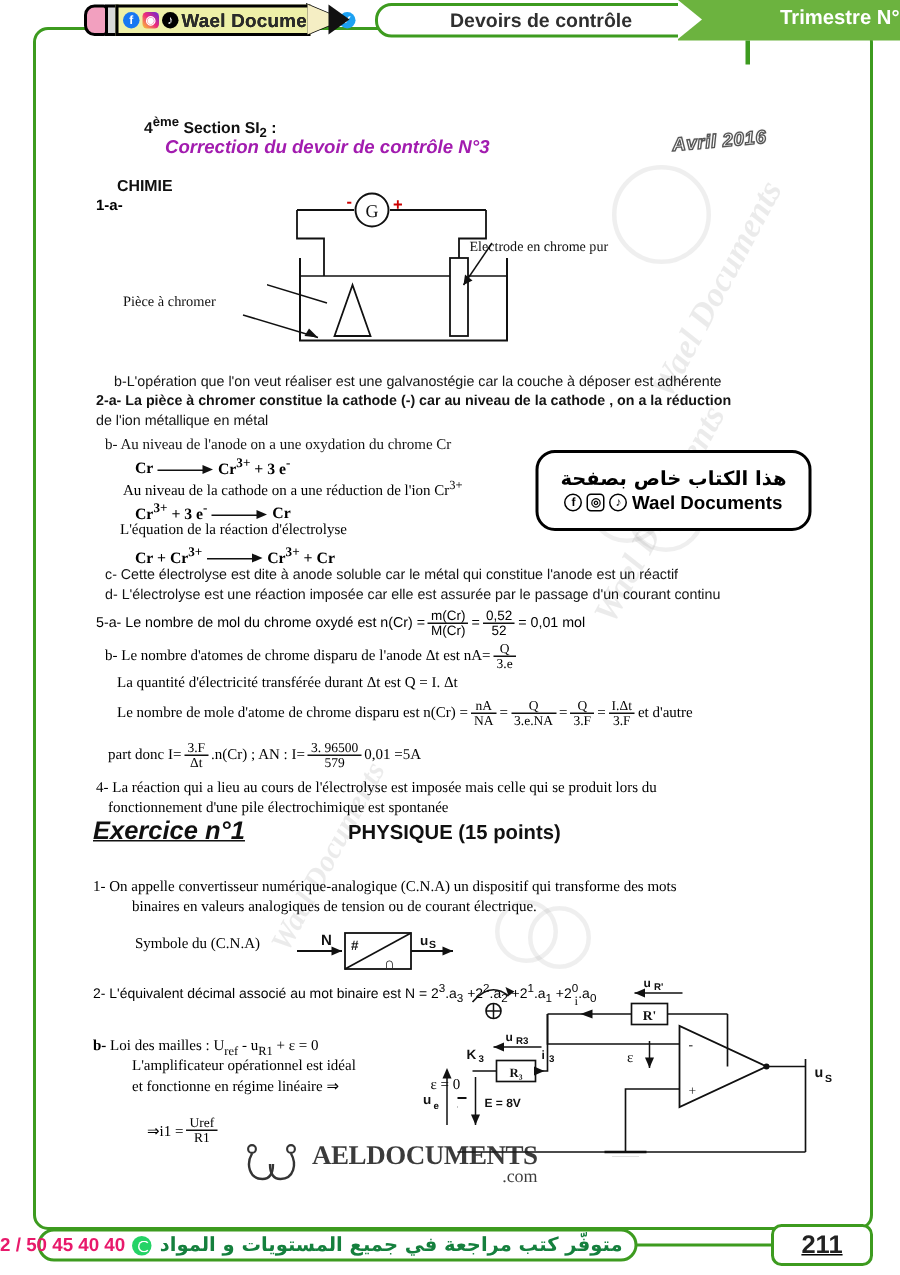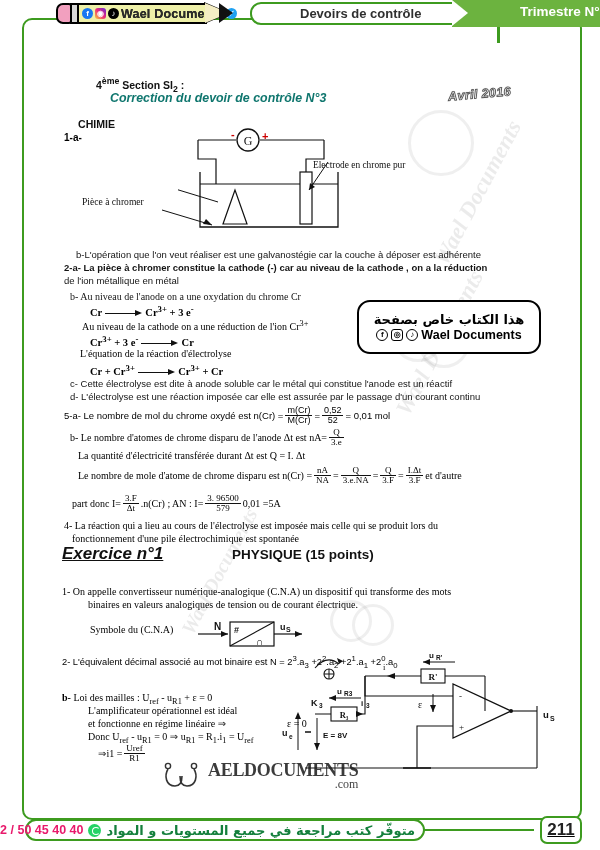--- a/index.html
+++ b/index.html
@@ -114,36 +114,36 @@
     border:1.6px solid #fff;border-radius:50%;border-right-color:transparent;
   }
   .ftr-phone{
     font-family:"Liberation Sans", sans-serif;font-size:12.5px;font-weight:bold;
     color:#e8196b;white-space:nowrap;direction:ltr;
   }
   .ftr-line{
     position:absolute;left:424px;bottom:19px;width:110px;height:2.5px;background:#3d9b1f;
   }
   .pagebox{
-    position:absolute;right:18px;bottom:6px;width:42px;height:28px;
+    position:absolute;right:18px;bottom:6px;width:68px;height:28px;
     background:#fff;border:2px solid #3d9b1f;border-radius:7px;
     box-sizing:border-box;display:flex;align-items:center;justify-content:center;
     z-index:30;
     text-decoration:underline;
   }
   .pagebox span{
     font-family:"Liberation Sans", sans-serif;font-size:17px;font-weight:bold;color:#222;
   }
 
   
   .content{position:absolute;left:0;top:34px;width:600px;height:760px;z-index:20;}
   .b{font-weight:bold;}
 
   #title-section{position:absolute;left:68px;top:42px;font-family:"Liberation Sans",sans-serif;font-size:10.5px;font-weight:bold;color:#111;margin-left:28px;}
-  #title-main{position:absolute;left:110px;top:57px;font-family:"Liberation Sans",sans-serif;font-size:12.4px;font-weight:bold;font-style:italic;color:#0f766e;}
+  #title-main{position:absolute;left:110px;top:57px;font-family:"Liberation Sans",sans-serif;font-size:12.4px;font-weight:bold;font-style:italic;color:#a21caf;}
   #date-stamp{
     position:absolute;left:448px;top:53px;
     font-family:"Liberation Sans",sans-serif;font-size:12.5px;font-weight:bold;
     font-style:italic;color:#fff;
     -webkit-text-stroke:.9px #555;text-shadow:0 0 1px #777;
     transform:rotate(-5deg);letter-spacing:.4px;
   }
   #chimie-h{position:absolute;left:78px;top:84px;font-family:"Liberation Sans",sans-serif;font-size:10.6px;font-weight:bold;color:#111;}
   #q1a{position:absolute;left:64px;top:98px;font-size:10px;font-weight:bold;font-family:"Liberation Sans",sans-serif;}
 
@@ -427,23 +427,20 @@
 
     <div style="position:absolute;left:62px;top:620px;font-family:'Liberation Sans',sans-serif;font-size:9.3px;">
       2- L'équivalent décimal  associé au mot binaire est N = 2<sup>3</sup>.a<sub>3</sub> +2<sup>2</sup>.a<sub>2</sub> +2<sup>1</sup>.a<sub>1</sub> +2<sup>0</sup>.a<sub>0</sub>
     </div>
 
     <div style="position:absolute;left:62px;top:658px;font-family:'Liberation Serif',serif;font-size:10px;">
       <b>b-</b>  Loi des mailles : U<sub>ref</sub> - u<sub>R1</sub> + ε = 0
     </div>
     <div style="position:absolute;left:88px;top:671px;font-family:'Liberation Serif',serif;font-size:10px;">L'amplificateur opérationnel est idéal</div>
     <div style="position:absolute;left:88px;top:684px;font-family:'Liberation Serif',serif;font-size:10px;">et fonctionne en régime linéaire  ⇒</div>
-    <div style="position:absolute;left:88px;top:697px;font-family:'Liberation Serif',serif;font-size:10px;">
-      Donc U<sub>ref</sub> - u<sub>R1</sub> = 0 ⇒ u<sub>R1</sub>  = R<sub>1</sub>.i<sub>1</sub> = U<sub>ref</sub>
-    </div>
     <div style="position:absolute;left:98px;top:710px;font-family:'Liberation Serif',serif;font-size:10px;display:flex;align-items:center;">
       <span>⇒i1 =</span>
       <span class="frac">
         <span class="n">Uref</span>
         <span class="d">R1</span>
       </span>
     </div>
 
     <div style="position:absolute;left:287px;top:684px;font-family:'Liberation Serif',serif;font-size:10px;">ε = 0</div>
 

